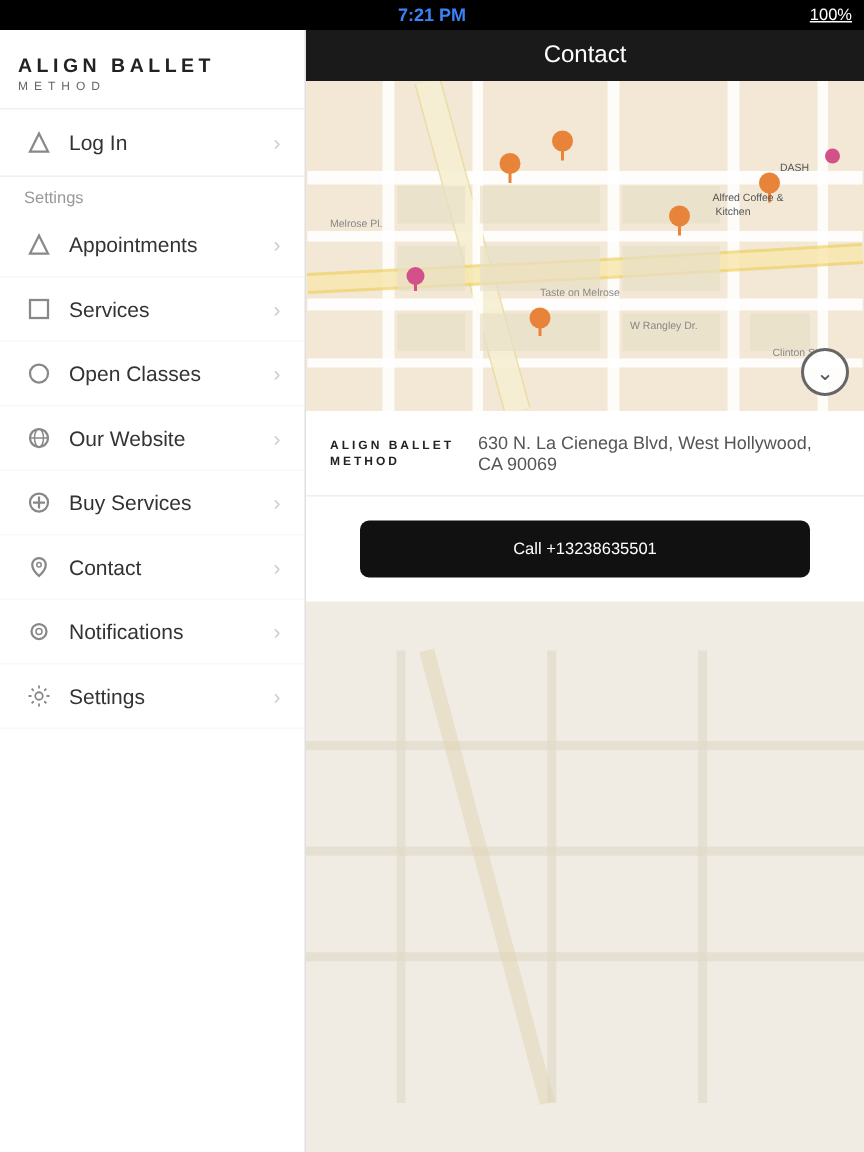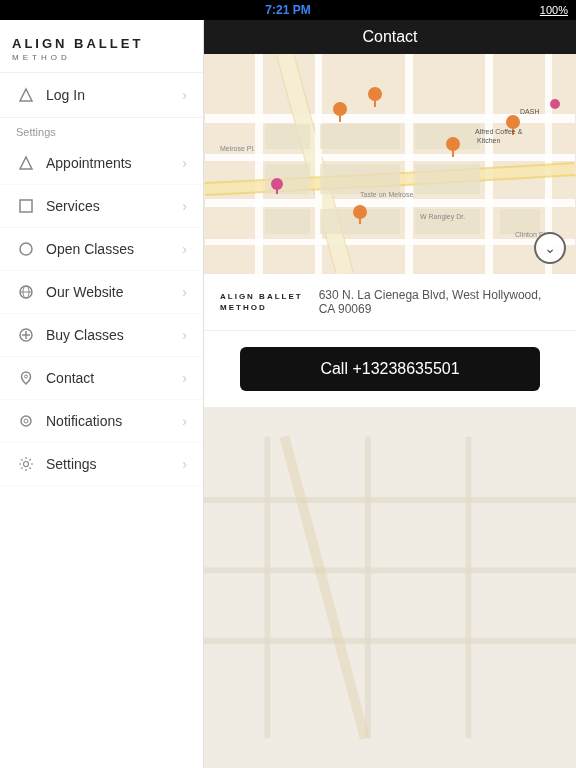--- a/index.html
+++ b/index.html
@@ -187,21 +187,21 @@
 
     .call-button {
       margin: 16px auto;
       display: block;
       background: #111;
       color: #fff;
       border: none;
       border-radius: 6px;
       padding: 13px 0;
       width: 300px;
-      font-size: 16px;
+      font-size: 11px;
       cursor: pointer;
       text-align: center;
     }
 
     .bottom-map {
       flex: 1;
       background: #f0ece4;
       position: relative;
       overflow: hidden;
     }
@@ -287,21 +287,21 @@
     </div>
 
     <div class="menu-item">
       <div class="menu-icon">
         <svg width="16" height="16" viewBox="0 0 16 16">
           <circle cx="8" cy="8" r="6" fill="none" stroke="#888" stroke-width="1.5"></circle>
           <line x1="8" y1="4" x2="8" y2="12" stroke="#888" stroke-width="1.5"></line>
           <line x1="4" y1="8" x2="12" y2="8" stroke="#888" stroke-width="1.5"></line>
         </svg>
       </div>
-      <span class="menu-label">Buy Classes</span>
+      <span class="menu-label">Buy Services</span>
       <span class="chevron">›</span>
     </div>
 
     <div class="menu-item">
       <div class="menu-icon">
         <svg width="16" height="16" viewBox="0 0 16 16">
           <path d="M8 2 C5.5 2 3.5 4 3.5 6.5 C3.5 10 8 14 8 14 C8 14 12.5 10 12.5 6.5 C12.5 4 10.5 2 8 2 Z" fill="none" stroke="#888" stroke-width="1.5"></path>
           <circle cx="8" cy="6.5" r="1.5" fill="none" stroke="#888" stroke-width="1"></circle>
         </svg>
       </div>

